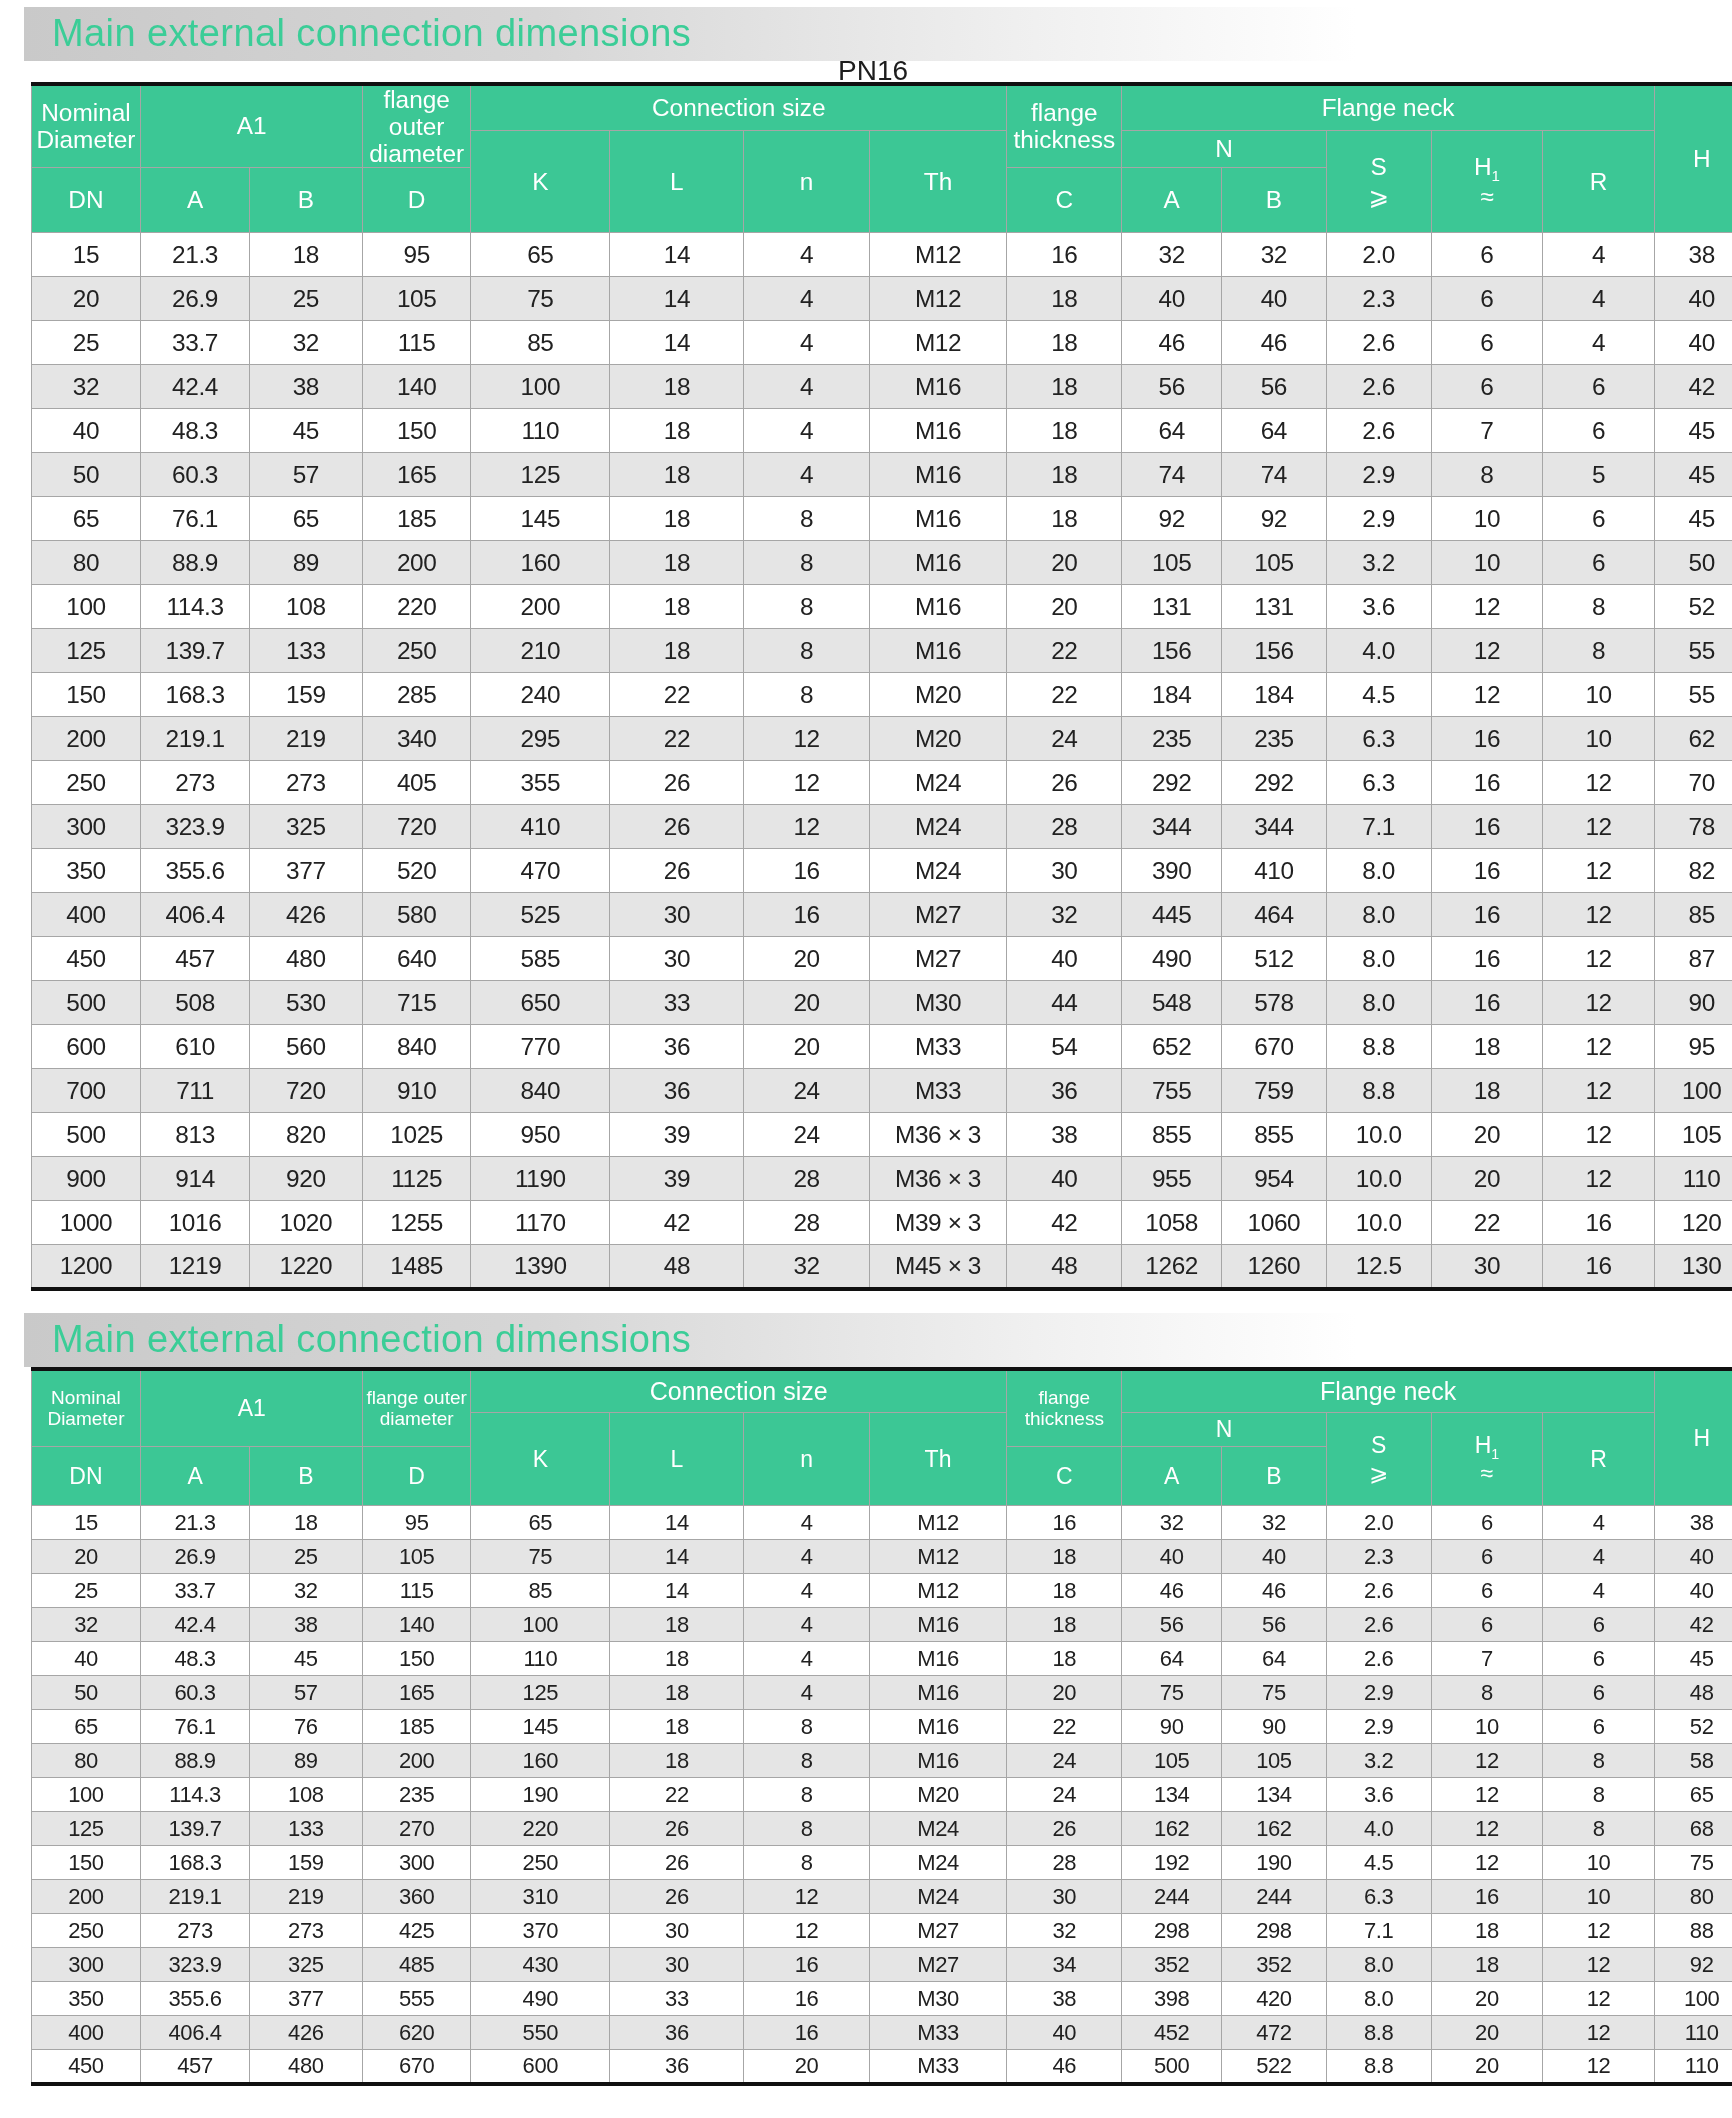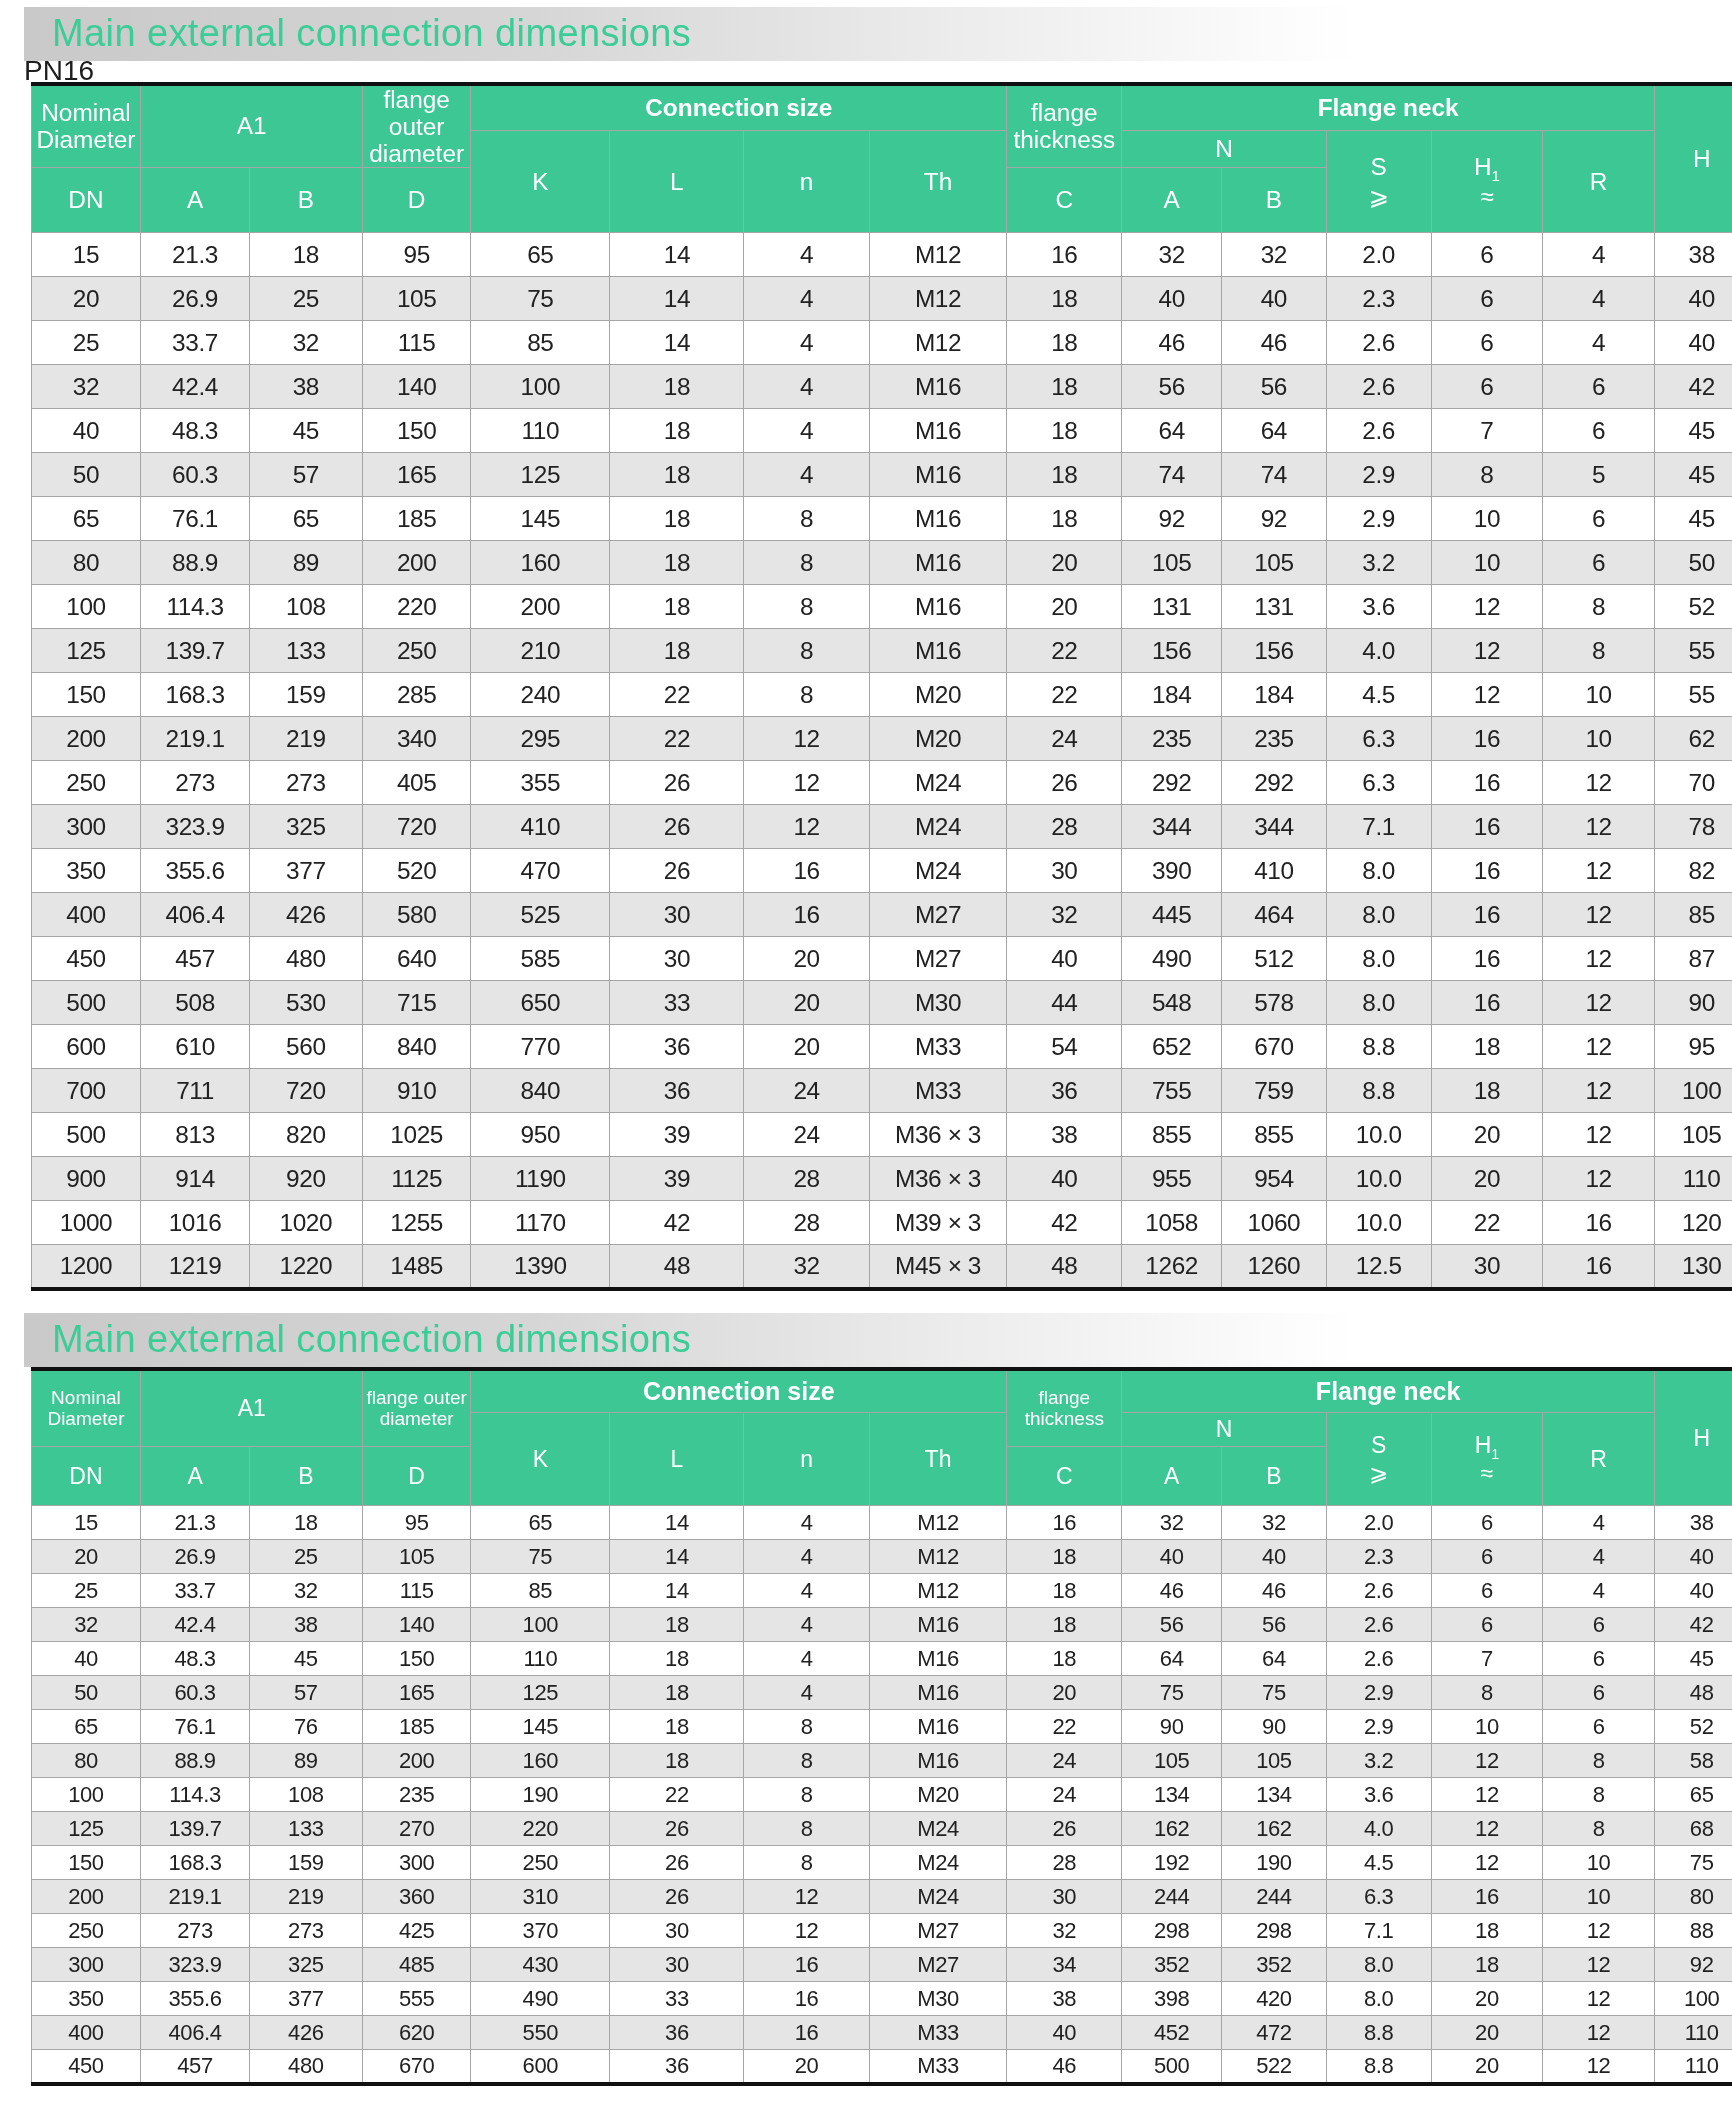--- a/index.html
+++ b/index.html
@@ -13,21 +13,21 @@
   .title-bar{
     height:54px;margin-top:6.5px;
     background:linear-gradient(90deg,#c9c9c9 0%,#d6d6d6 30%,#efefef 58%,#ffffff 78%);
     display:flex;align-items:center;
   }
   .first .title-bar{margin-top:6.5px;}
   .second .title-bar{margin-top:0;}
   .title-text{
     font-size:38px;color:#3bcd97;padding-left:28px;letter-spacing:0.4px;white-space:nowrap;
   }
-  .pn-row{height:21px;text-align:left;padding-right:9.8px;}
+  .pn-row{height:21px;text-align:center;padding-right:9.8px;}
   .pn-label{font-size:28px;line-height:19.5px;color:#1d1d1d;display:inline-block;}
   table{
     width:1719px;margin:0 6.5px;border-collapse:collapse;table-layout:fixed;
     border-top:4.9px solid #101010;border-bottom:4.9px solid #101010;
   }
   th,td{
     border:0.8px solid #a6a6a6;text-align:center;vertical-align:middle;padding:0;
     overflow:hidden;
   }
   thead th{background:#3cc795;color:#ffffff;font-weight:normal;}
@@ -42,21 +42,21 @@
   .t1 thead th{font-size:24.4px;}
   .t1 tbody td{font-size:24.4px;}
   
   .t2 thead tr:nth-child(1){height:44px;}
   .t2 thead tr:nth-child(2){height:34px;}
   .t2 thead tr:nth-child(3){height:59px;}
   .t2 tbody tr{height:34px;}
   .t2 thead th{font-size:23px;}
   .t2 tbody td{font-size:22px;}
 
-  .hdr-xl{font-size:28.5px;font-weight:bold;}
+  .hdr-xl{font-size:28.5px;}
   .t2 .hdr-xl{font-size:25px;}
   .hdr-sm{font-size:21px;line-height:1.12;}
   .t2 .hdr-sm{font-size:19px;line-height:1.1;}
   .stack div{line-height:1.22;}
   sub{font-size:62%;line-height:0;}
 </style>
 </head>
 <body>
 
 <div class="section first">

